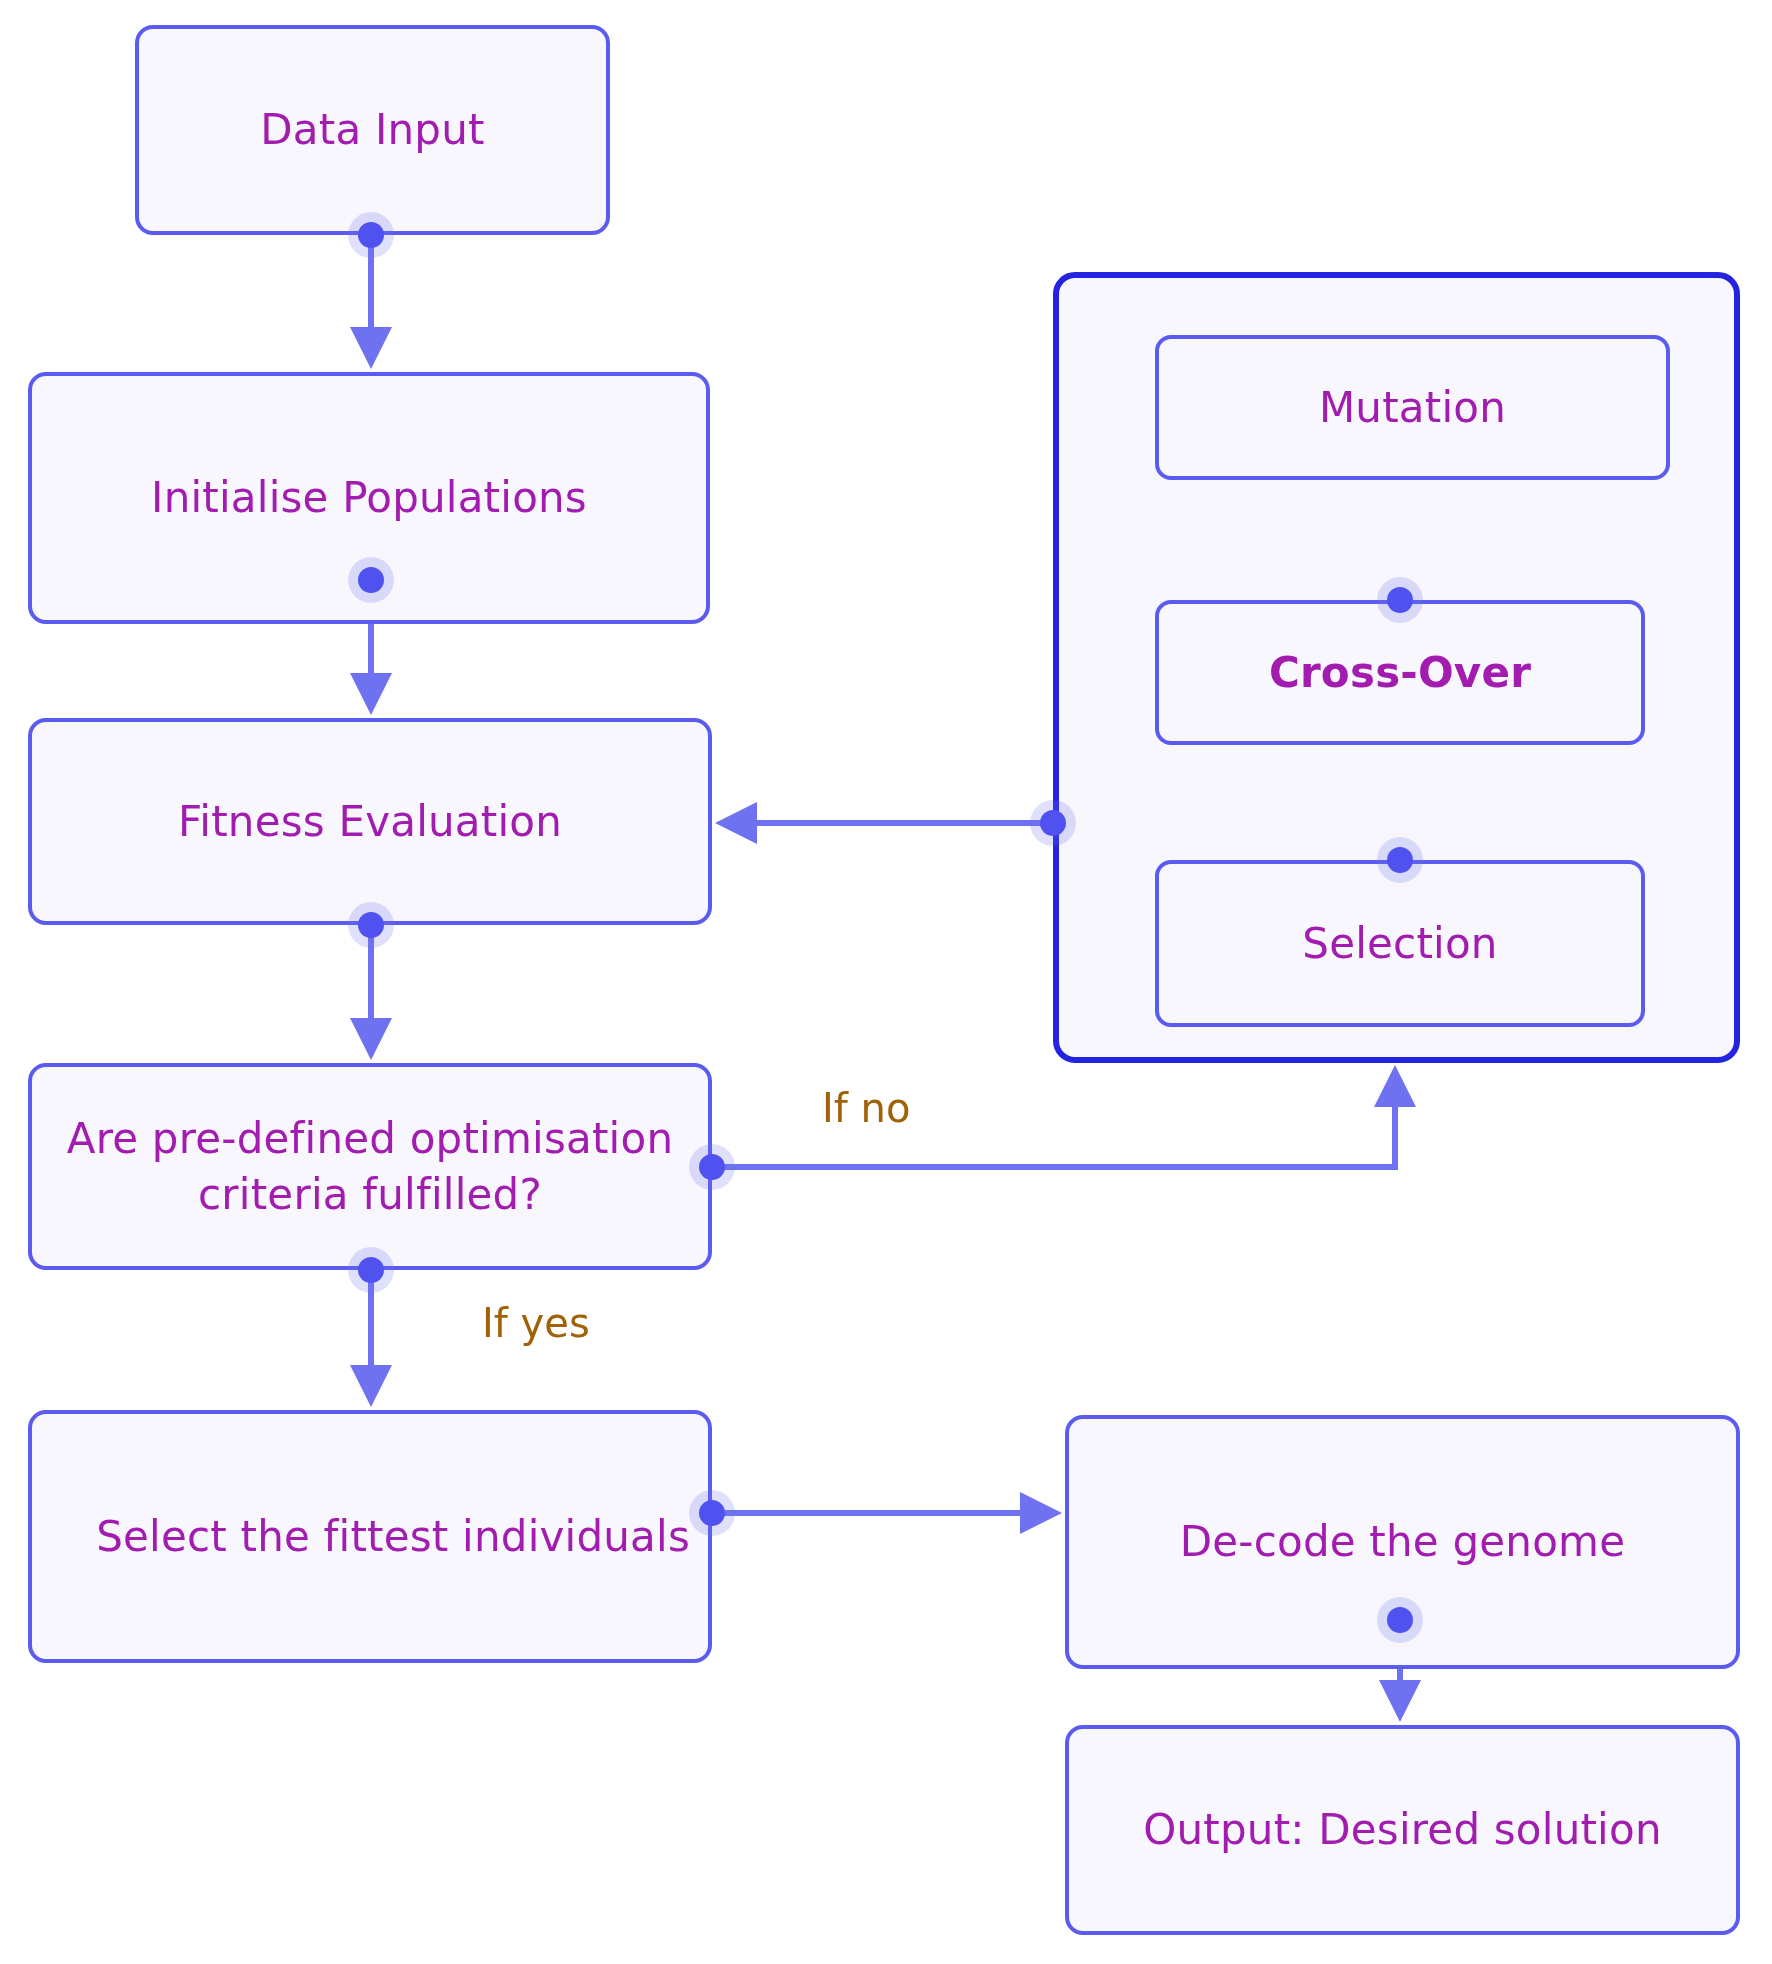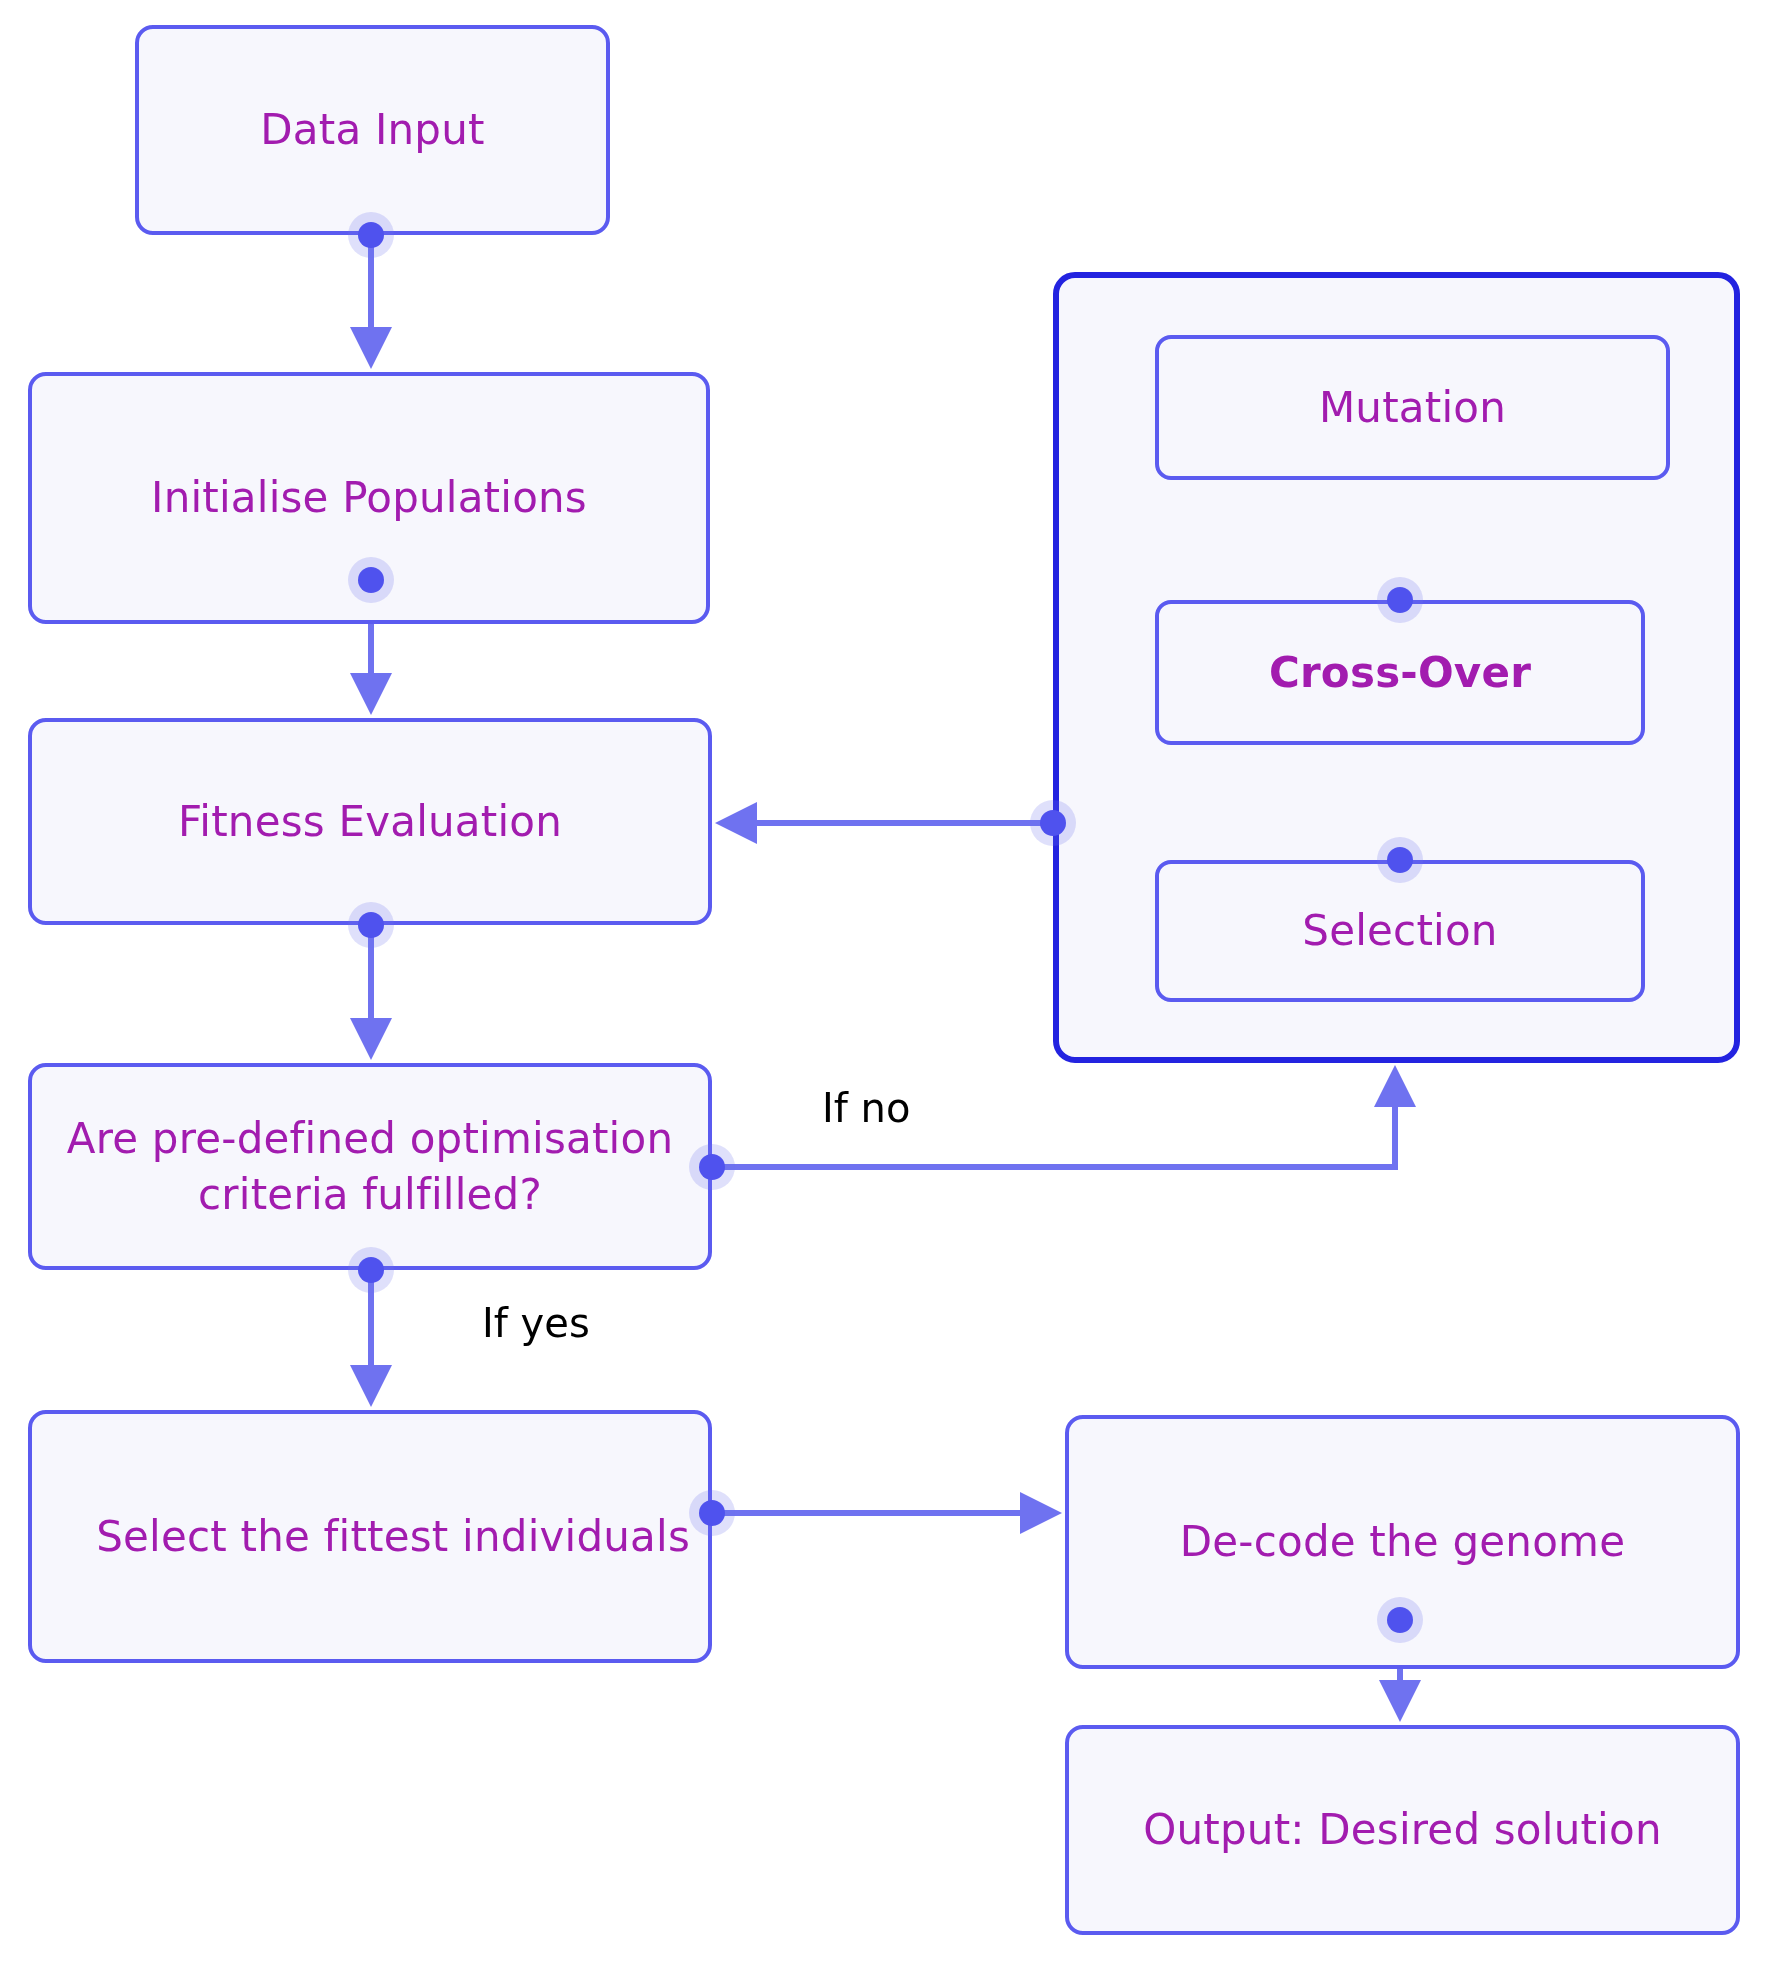--- a/index.html
+++ b/index.html
@@ -30,21 +30,21 @@
   .group-container{
     position:absolute;
     box-sizing:border-box;
     background:#f7f7fd;
     border:6px solid #2323e0;
     border-radius:22px;
   }
 
   .edge-label{
     position:absolute;
-    color:#000000;
+    color:#a16207;
     font-size:40px;
     white-space:nowrap;
   }
 
   
   .dot{
     position:absolute;
     width:26px;height:26px;border-radius:50%;
     background:#4f52ee;
     transform:translate(-50%,-50%);
@@ -116,21 +116,21 @@
   </div>
 
   <div class="node" style="left:1155px;top:335px;width:515px;height:145px;border-radius:16px;">
     <span>Mutation</span>
   </div>
 
   <div class="node" style="left:1155px;top:600px;width:490px;height:145px;border-radius:16px;font-weight:bold;">
     <span>Cross-Over</span>
   </div>
 
-  <div class="node" style="left:1155px;top:860px;width:490px;height:142px;border-radius:16px;">
+  <div class="node" style="left:1155px;top:860px;width:490px;height:167px;border-radius:16px;">
     <span>Selection</span>
   </div>
 
   <div class="dot" style="left:371px;top:235px;"></div>
   <div class="dot" style="left:371px;top:580px;"></div>
   <div class="dot" style="left:371px;top:925px;"></div>
   <div class="dot" style="left:712px;top:1167px;"></div>
   <div class="dot" style="left:371px;top:1270px;"></div>
   <div class="dot" style="left:712px;top:1513px;"></div>
   <div class="dot" style="left:1400px;top:1620px;"></div>

